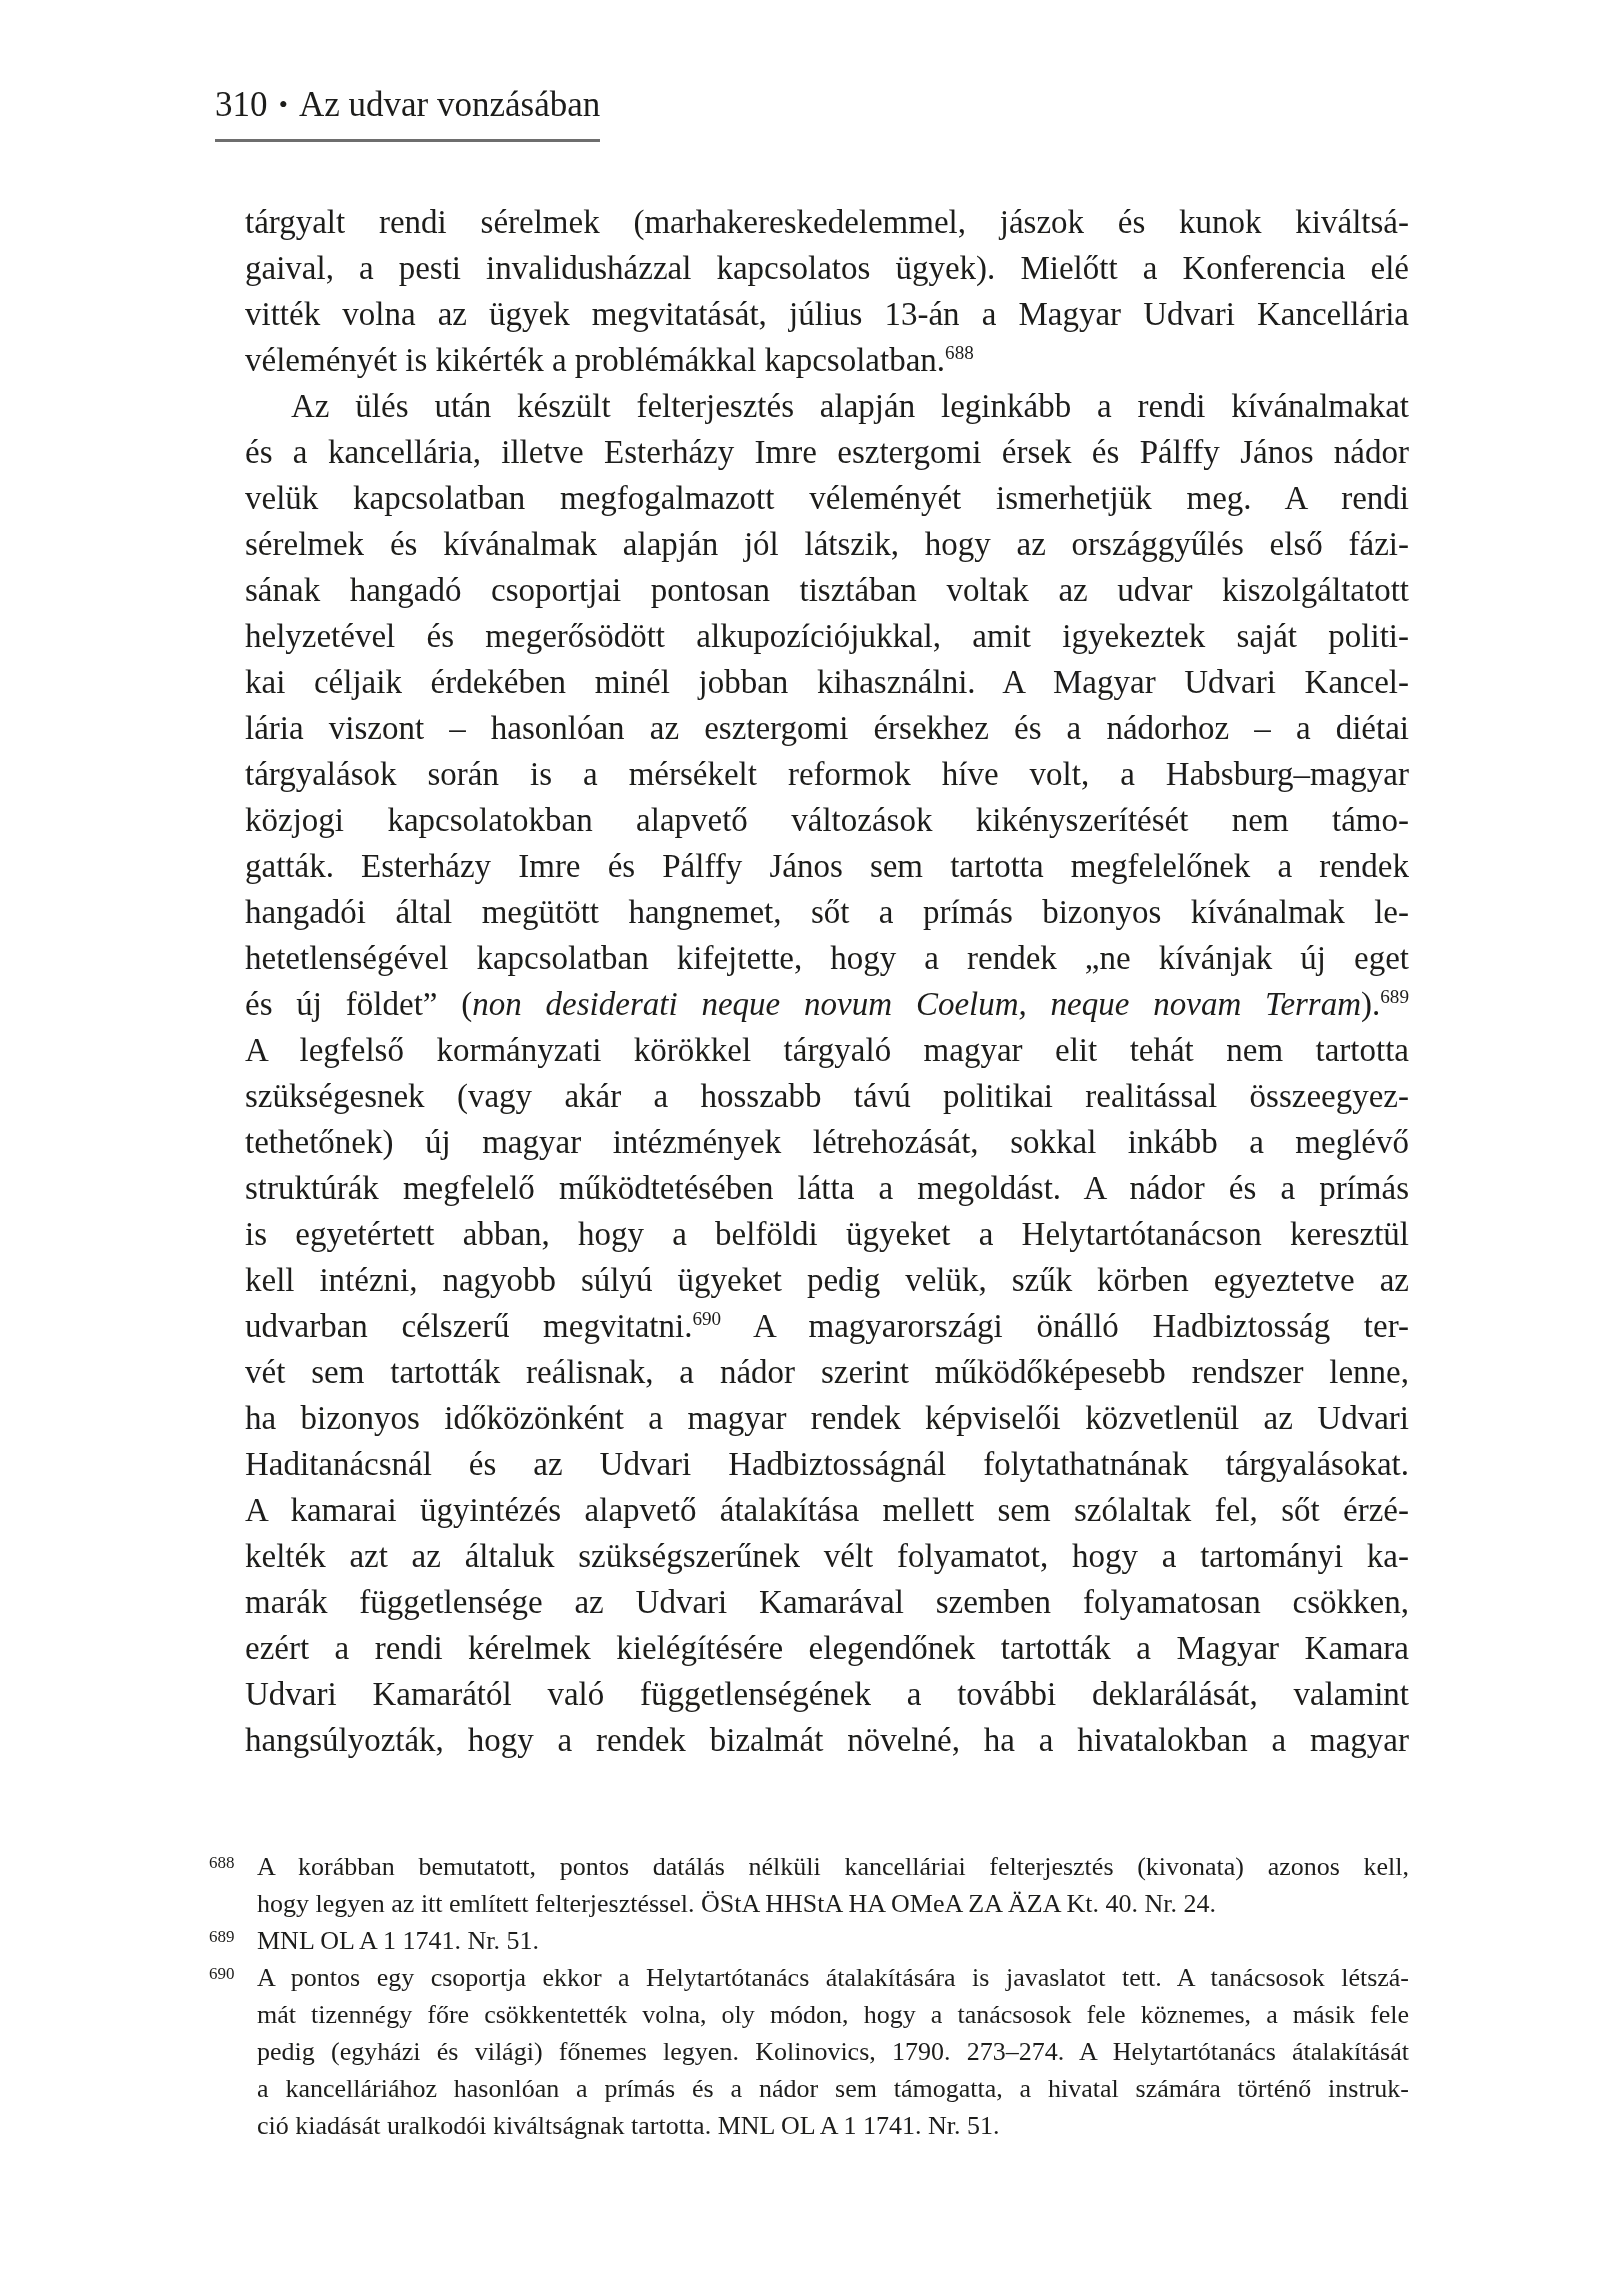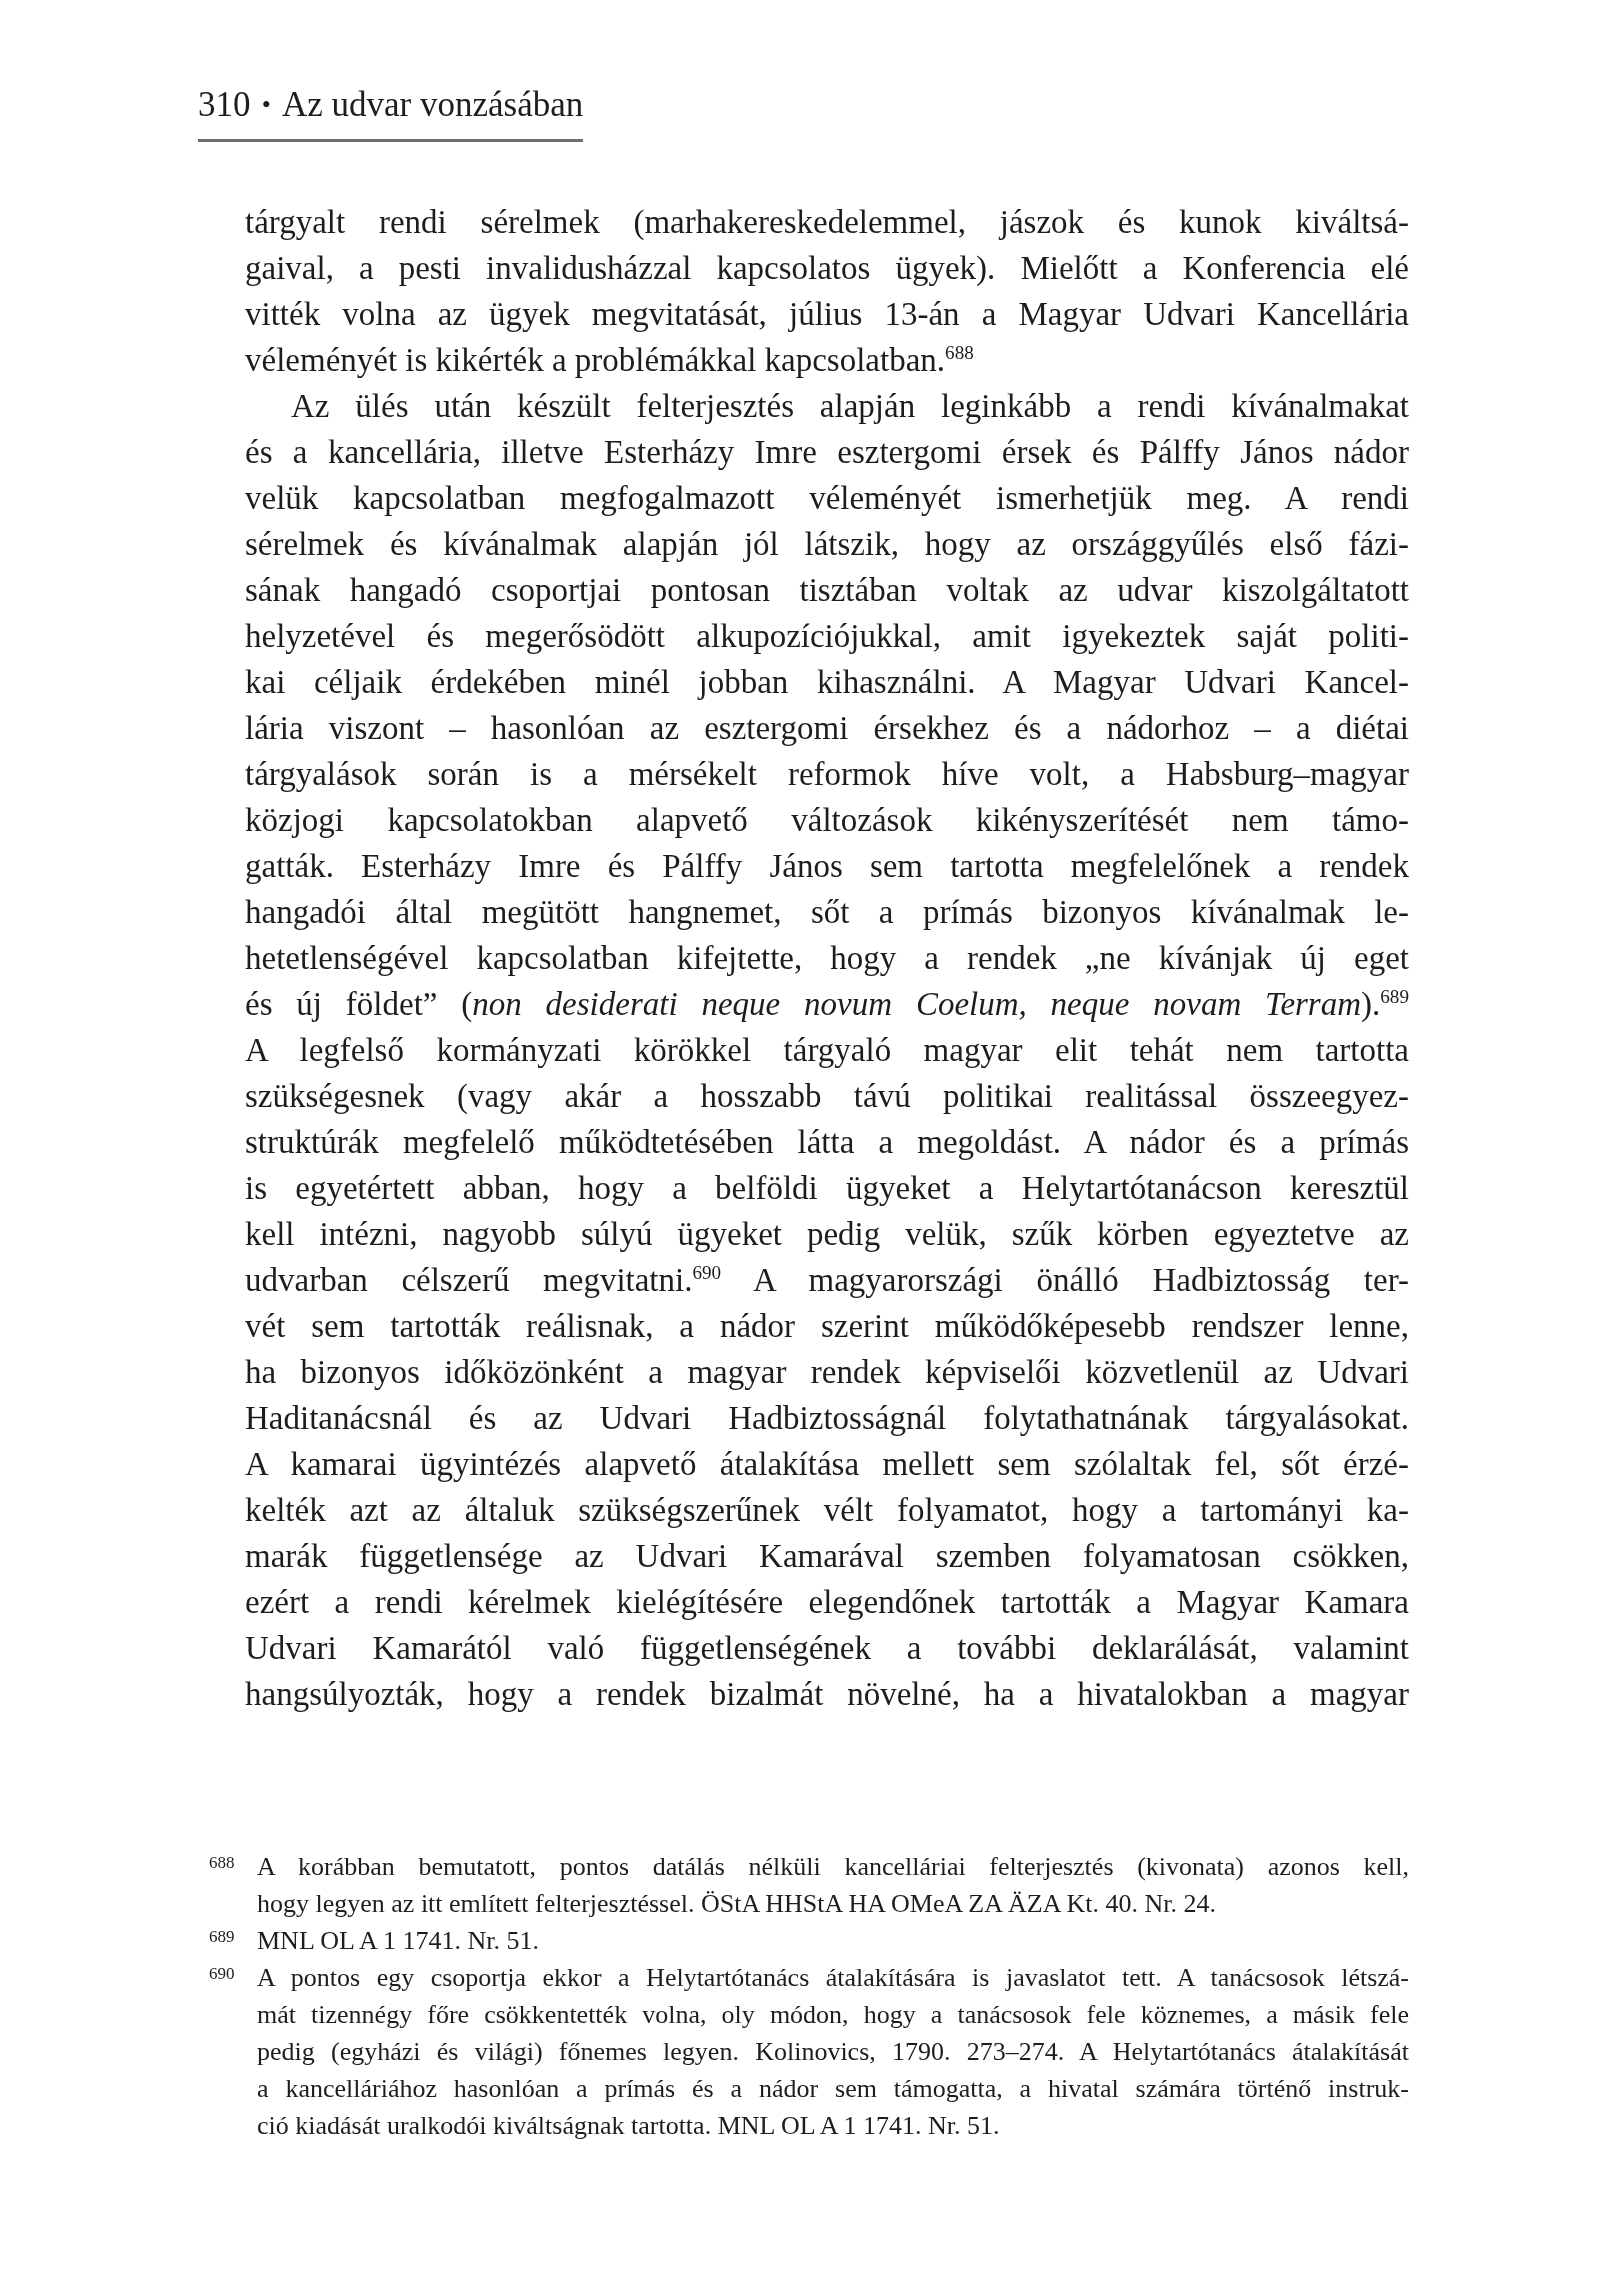--- a/index.html
+++ b/index.html
@@ -14,21 +14,21 @@
     width: 1605px;
     height: 2295px;
     background: var(--bg);
     color: var(--text);
     font-family: "Liberation Serif", "DejaVu Serif", serif;
     overflow: hidden;
   }
   
   .running-header {
     position: absolute;
-    left: 198px;
+    left: 215px;
     top: 86px;
   }
   .header-inner {
     display: inline-block;
     font-size: 35px;
     line-height: 38px;
     white-space: nowrap;
   }
   .hdr-sep {
     display: inline-block;
@@ -121,20 +121,21 @@
         <div class="tline"><span>kai céljaik érdekében minél jobban kihasználni. A Magyar Udvari Kancel-</span></div>
         <div class="tline"><span>lária viszont – hasonlóan az esztergomi érsekhez és a nádorhoz – a diétai</span></div>
         <div class="tline"><span>tárgyalások során is a mérsékelt reformok híve volt, a Habsburg–magyar</span></div>
         <div class="tline"><span>közjogi kapcsolatokban alapvető változások kikényszerítését nem támo-</span></div>
         <div class="tline"><span>gatták. Esterházy Imre és Pálffy János sem tartotta megfelelőnek a rendek</span></div>
         <div class="tline"><span>hangadói által megütött hangnemet, sőt a prímás bizonyos kívánalmak le-</span></div>
         <div class="tline"><span>hetetlenségével kapcsolatban kifejtette, hogy a rendek „ne kívánjak új eget</span></div>
         <div class="tline"><span>és új földet” (</span><span class="it">non desiderati neque novum Coelum, neque novam Terram</span><span>).</span><span class="sup">689</span></div>
         <div class="tline"><span>A legfelső kormányzati körökkel tárgyaló magyar elit tehát nem tartotta</span></div>
         <div class="tline"><span>szükségesnek (vagy akár a hosszabb távú politikai realitással összeegyez-</span></div>
+        <div class="tline"><span>tethetőnek) új magyar intézmények létrehozását, sokkal inkább a meglévő</span></div>
         <div class="tline"><span>struktúrák megfelelő működtetésében látta a megoldást. A nádor és a prímás</span></div>
         <div class="tline"><span>is egyetértett abban, hogy a belföldi ügyeket a Helytartótanácson keresztül</span></div>
         <div class="tline"><span>kell intézni, nagyobb súlyú ügyeket pedig velük, szűk körben egyeztetve az</span></div>
         <div class="tline"><span>udvarban célszerű megvitatni.</span><span class="sup">690</span><span> A magyarországi önálló Hadbiztosság ter-</span></div>
         <div class="tline"><span>vét sem tartották reálisnak, a nádor szerint működőképesebb rendszer lenne,</span></div>
         <div class="tline"><span>ha bizonyos időközönként a magyar rendek képviselői közvetlenül az Udvari</span></div>
         <div class="tline"><span>Haditanácsnál és az Udvari Hadbiztosságnál folytathatnának tárgyalásokat.</span></div>
         <div class="tline"><span>A kamarai ügyintézés alapvető átalakítása mellett sem szólaltak fel, sőt érzé-</span></div>
         <div class="tline"><span>kelték azt az általuk szükségszerűnek vélt folyamatot, hogy a tartományi ka-</span></div>
         <div class="tline"><span>marák függetlensége az Udvari Kamarával szemben folyamatosan csökken,</span></div>

